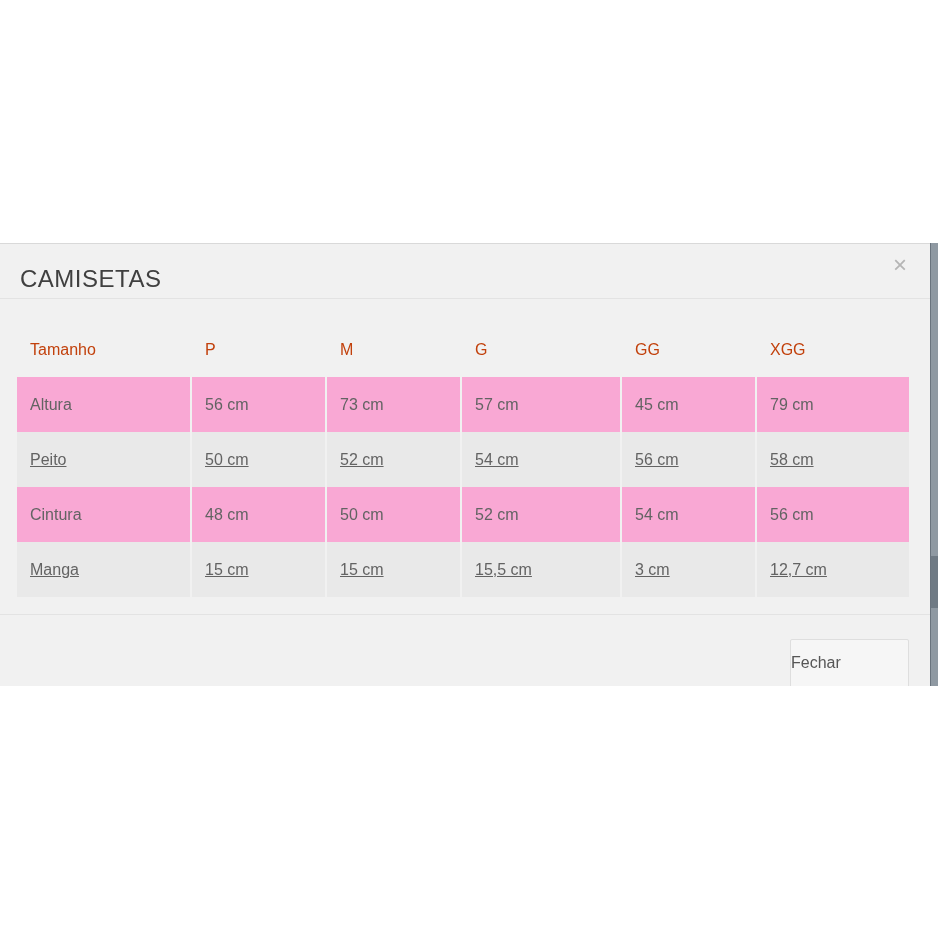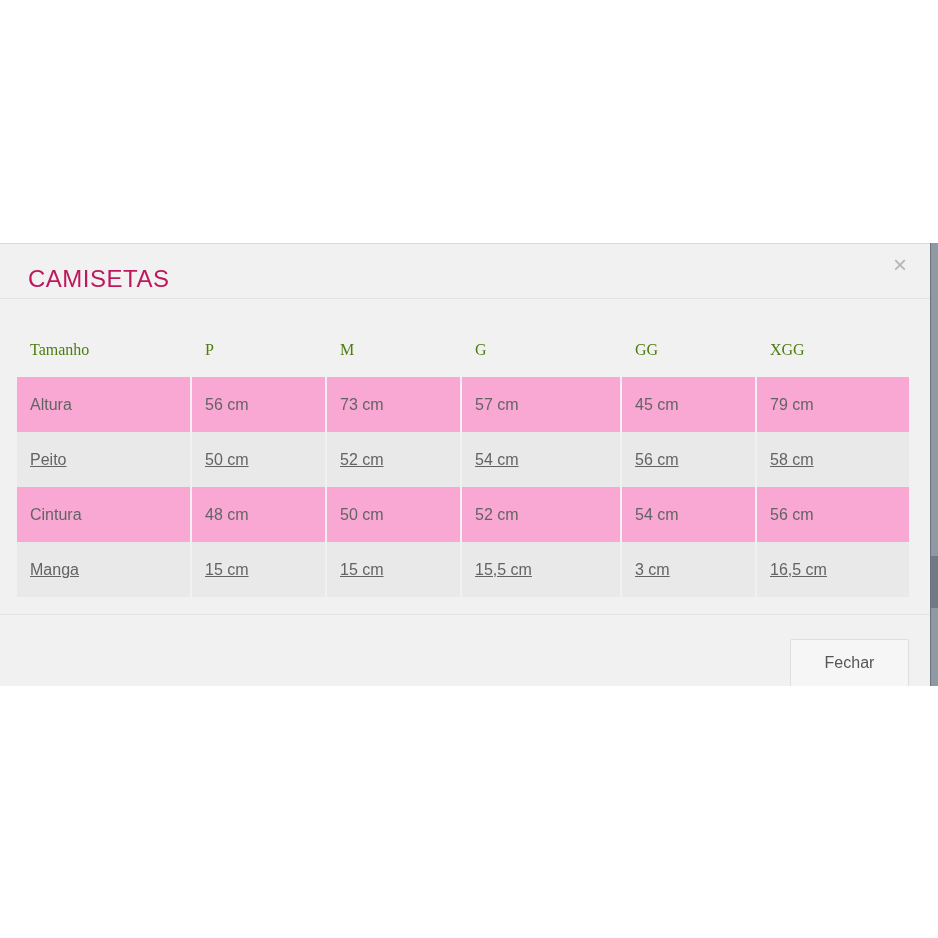--- a/index.html
+++ b/index.html
@@ -15,24 +15,24 @@
     position: absolute;
     left: 0; top: 243px;
     width: 930px; height: 443px;
     background: #f1f1f1;
     border-top: 1px solid #d9d9d9;
     overflow: hidden;
   }
 
   .modal-title {
     position: absolute;
-    left: 28px; top: 20px;
+    left: 20px; top: 20px;
     font-size: 24px;
     line-height: 30px;
-    color: #be185d;
+    color: #404040;
     letter-spacing: 0.5px;
   }
 
   .close-btn {
     position: absolute;
     top: 8px; right: 17px;
     width: 26px; height: 26px;
     font-size: 24px;
     line-height: 26px;
     text-align: center;
@@ -67,36 +67,35 @@
 
   .size-table th, .size-table td {
     height: 55px;
     padding: 0 0 0 13px;
     text-align: left;
     vertical-align: middle;
     font-weight: normal;
     white-space: nowrap;
     overflow: hidden;
   }
-  .size-table th { color: #4d7c0f; background: transparent; font-family: Liberation Serif, serif; }
+  .size-table th { color: #c2410c; background: transparent; }
   .size-table td { color: #636363; }
 
   .size-table tr.row-light td { background: #f9a8d4; }
   .size-table tr.row-dark  td { background: #e9e9e9; text-decoration: underline; }
 
   .footer-btn {
     position: absolute;
     left: 790px; top: 395px;
     width: 119px; height: 58px;
     background: #f6f6f6;
     border: 1px solid #dedede;
     border-radius: 2px;
     font-size: 16px;
     color: #565656;
-    text-align: center;
     padding-top: 14px;
     cursor: pointer;
   }
 
   .scrollbar-track {
     position: absolute;
     left: 930px; top: 243px;
     width: 8px; height: 443px;
     background: #8f99a2;
     border-left: 1px solid #6a747e;
@@ -160,21 +159,21 @@
       <td>52 cm</td>
       <td>54 cm</td>
       <td>56 cm</td>
     </tr>
     <tr class="row-dark">
       <td>Manga</td>
       <td>15 cm</td>
       <td>15 cm</td>
       <td>15,5 cm</td>
       <td>3 cm</td>
-      <td>16,5 cm</td>
+      <td>12,7 cm</td>
     </tr>
   </tbody>
     </table>
 
   <div class="sep sep-footer"></div>
 
   <div class="footer-btn">Fechar</div>
 
 </div>
 

